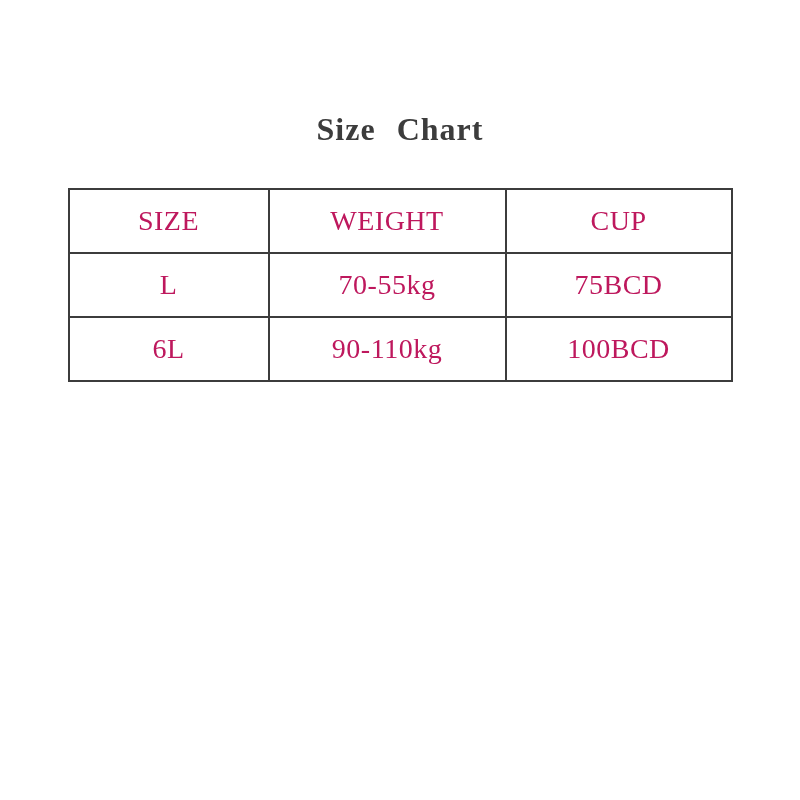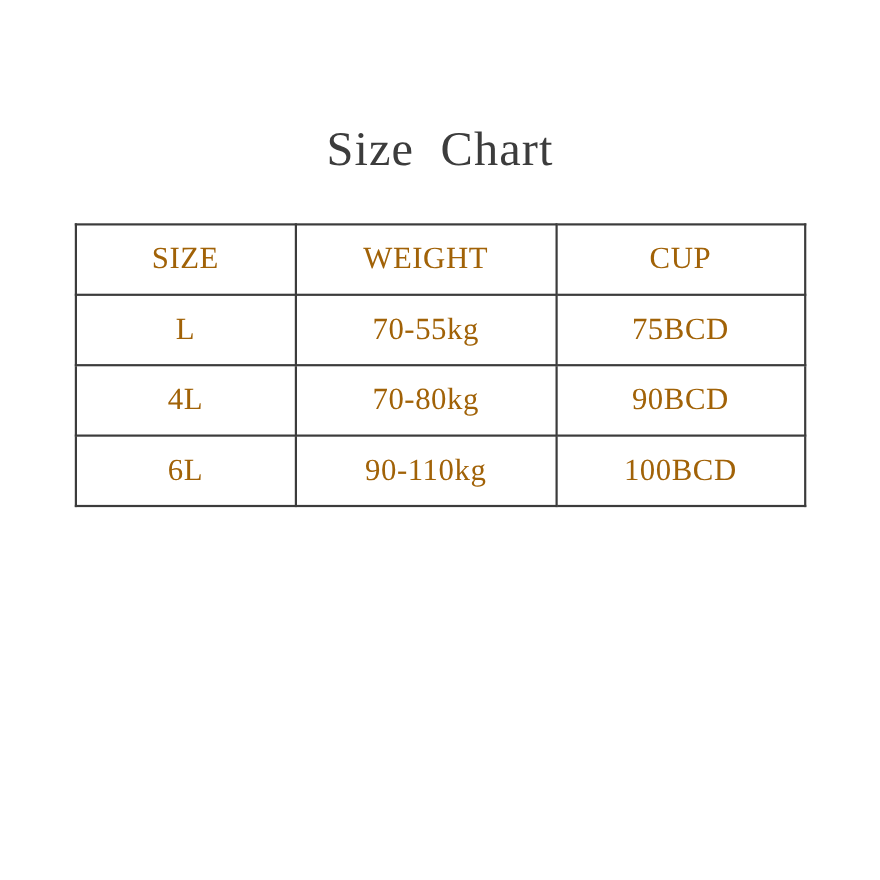--- a/index.html
+++ b/index.html
@@ -16,23 +16,23 @@
   }
   .page {
     width: 800px;
     height: 800px;
     box-sizing: border-box;
   }
   .title {
     margin: 0;
     padding-top: 110px;
     text-align: center;
-    font-size: 44px;
+    font-size: 32px;
     line-height: 1.2;
-    font-weight: normal;
+    font-weight: bold;
     letter-spacing: 1px;
     word-spacing: 12px;
     color: #3c3c3c;
   }
   table.size-table {
     border-collapse: collapse;
     table-layout: fixed;
     width: 663px;
     margin: 40px auto 0 auto;
   }
@@ -41,21 +41,21 @@
   .size-table col.col-cup    { width: 226px; }
   .size-table th,
   .size-table td {
     border: 2px solid #3c3c3c;
     height: 62px;
     text-align: center;
     vertical-align: middle;
     font-size: 28px;
     font-weight: normal;
     padding: 0;
-    color: #a16207;
+    color: #be185d;
     letter-spacing: 0.5px;
   }
 </style>
 </head>
 <body>
 
 <div class="page">
 
   <h1 class="title">Size Chart</h1>
 
@@ -72,25 +72,20 @@
         <th>CUP</th>
       </tr>
     </thead>
     <tbody>
       <tr>
         <td>L</td>
         <td>70-55kg</td>
         <td>75BCD</td>
       </tr>
       <tr>
-        <td>4L</td>
-        <td>70-80kg</td>
-        <td>90BCD</td>
-      </tr>
-      <tr>
         <td>6L</td>
         <td>90-110kg</td>
         <td>100BCD</td>
       </tr>
     </tbody>
   </table>
 
 </div>
 
 </body></html>

